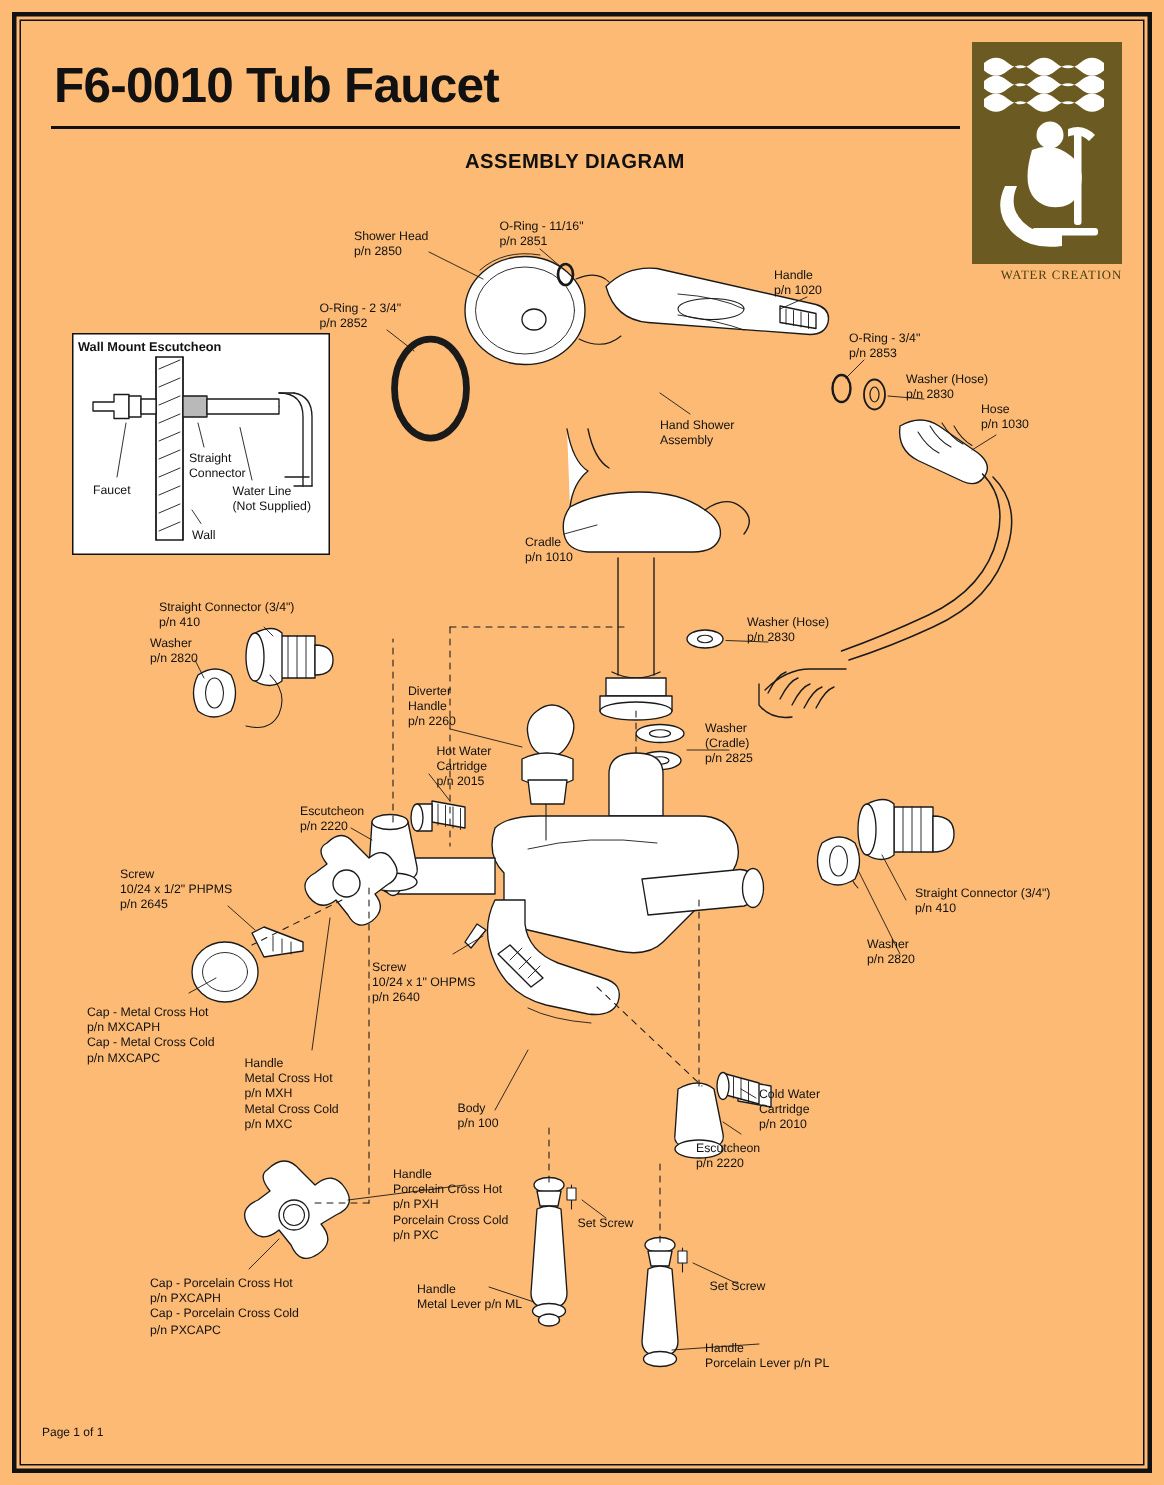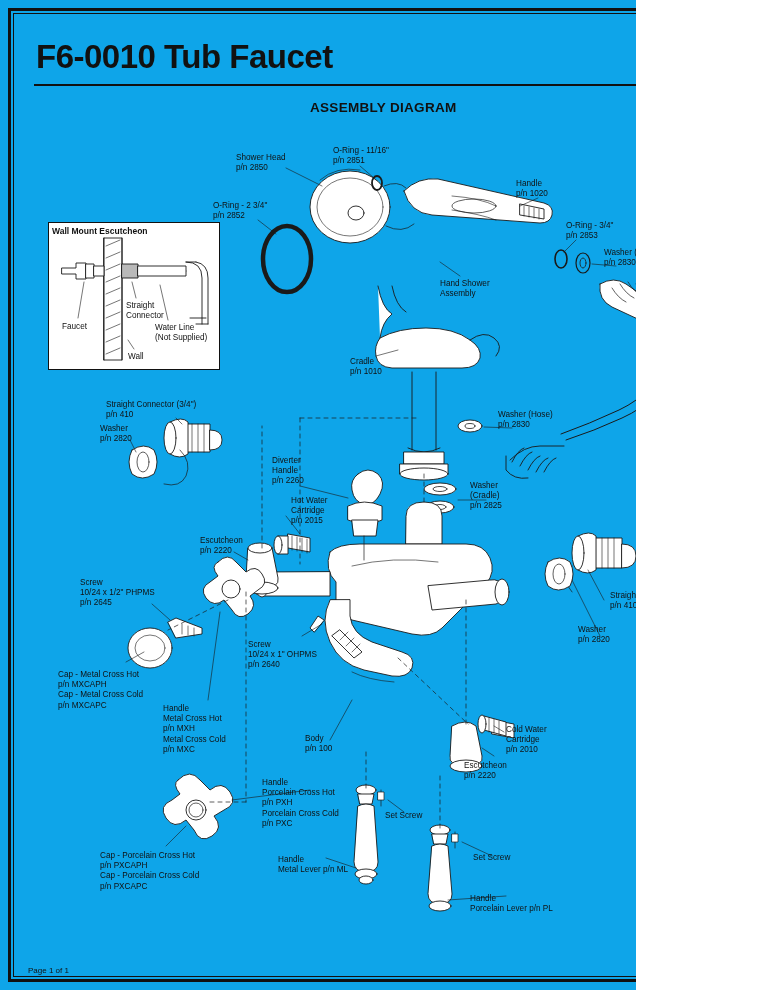--- a/index.html
+++ b/index.html
@@ -5,23 +5,23 @@
   html, body {
     margin: 0;
     padding: 0;
     background: #ffffff;
   }
   body {
     font-family: "Liberation Sans", sans-serif;
   }
   #page {
     position: relative;
-    width: 636px;
+    width: 776px;
     height: 990px;
-    background: #0ea5e9;
+    background: #fdba74;
     overflow: hidden;
   }
   
   .frame-outer {
     position: absolute;
     left: 8px;
     top: 8px;
     width: 760px;
     height: 974px;
     border: 3px solid #111111;
@@ -110,21 +110,20 @@
     font-size: 8.5px;
     font-weight: bold;
     color: #111111;
   }
   .footer {
     position: absolute;
     left: 28px;
     top: 950px;
     font-size: 8px;
     color: #111111;
-    margin-top: 16px;
   }
   
   .lbl {
     position: absolute;
     font-size: 8.2px;
     line-height: 10.2px;
     color: #111111;
     white-space: pre;
   }
   svg.art { position: absolute; left: 0; top: 0; width: 776px; height: 990px; }
@@ -502,21 +501,21 @@
   <div class="lbl no-sel" style="left:333px; top:146px;">O-Ring - 11/16"
 p/n 2851</div>
   <div class="lbl no-sel" style="left:213px; top:201px;">O-Ring - 2 3/4"
 p/n 2852</div>
   <div class="lbl no-sel" style="left:516px; top:179px;">Handle
 p/n 1020</div>
   <div class="lbl no-sel" style="left:566px; top:221px;">O-Ring - 3/4"
 p/n 2853</div>
   <div class="lbl no-sel" style="left:604px; top:248px;">Washer (Hose)
 p/n 2830</div>
-  <div class="lbl no-sel" style="left:654px; top:284px;text-decoration:underline;">Hose
+  <div class="lbl no-sel" style="left:654px; top:268px;">Hose
 p/n 1030</div>
   <div class="lbl no-sel" style="left:440px; top:279px;">Hand Shower
 Assembly</div>
   <div class="lbl no-sel" style="left:350px; top:357px;">Cradle
 p/n 1010</div>
   <div class="lbl no-sel" style="left:498px; top:410px;">Washer (Hose)
 p/n 2830</div>
   <div class="lbl no-sel" style="left:470px; top:481px;">Washer
 (Cradle)
 p/n 2825</div>

